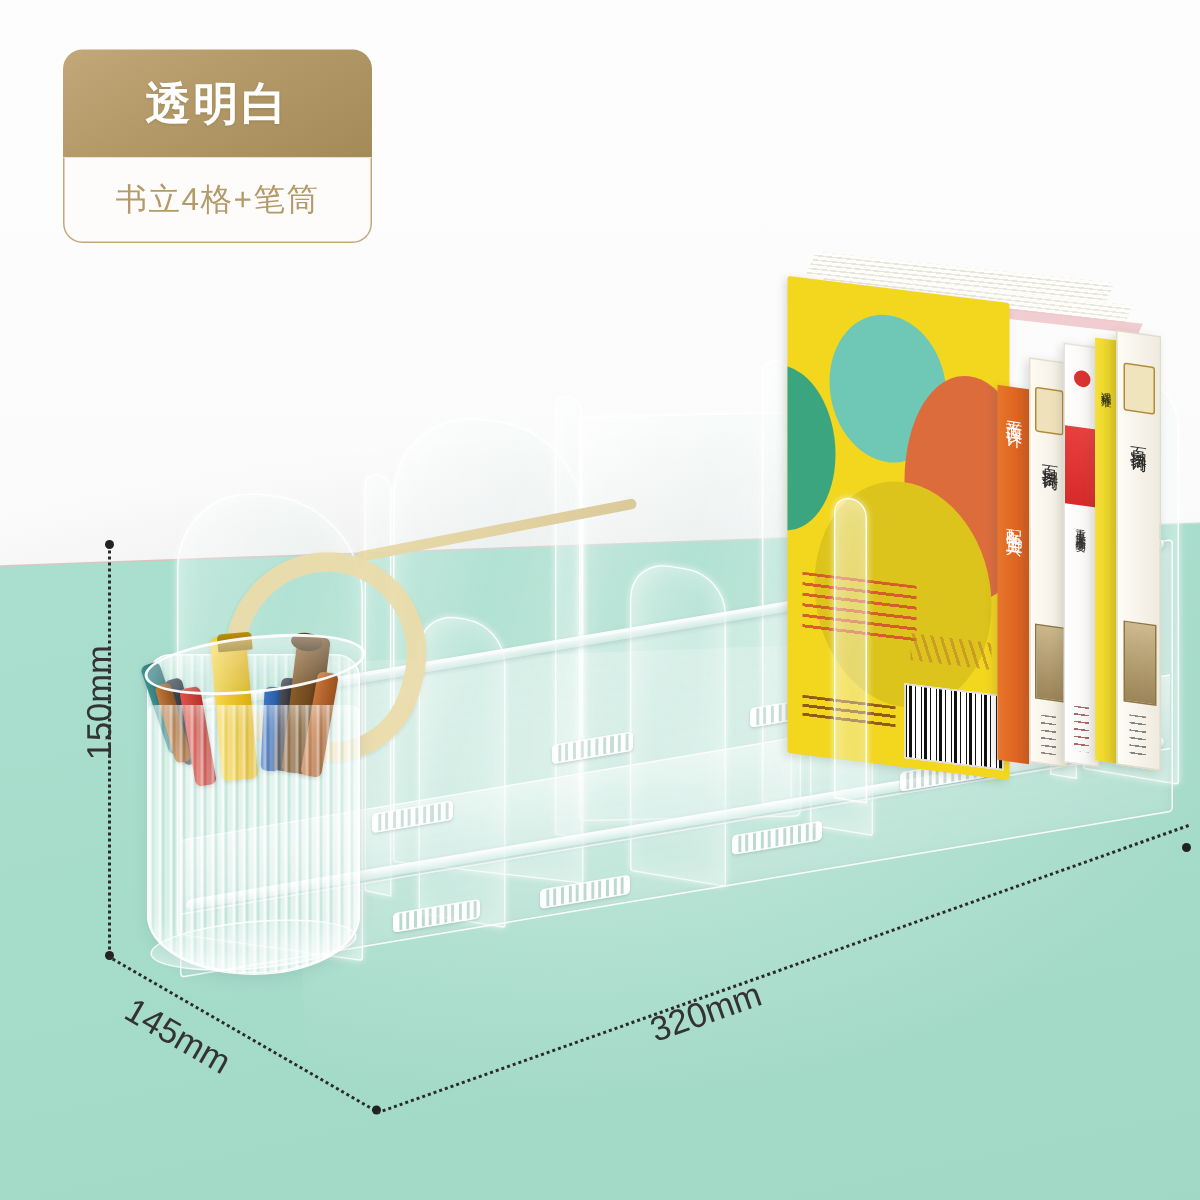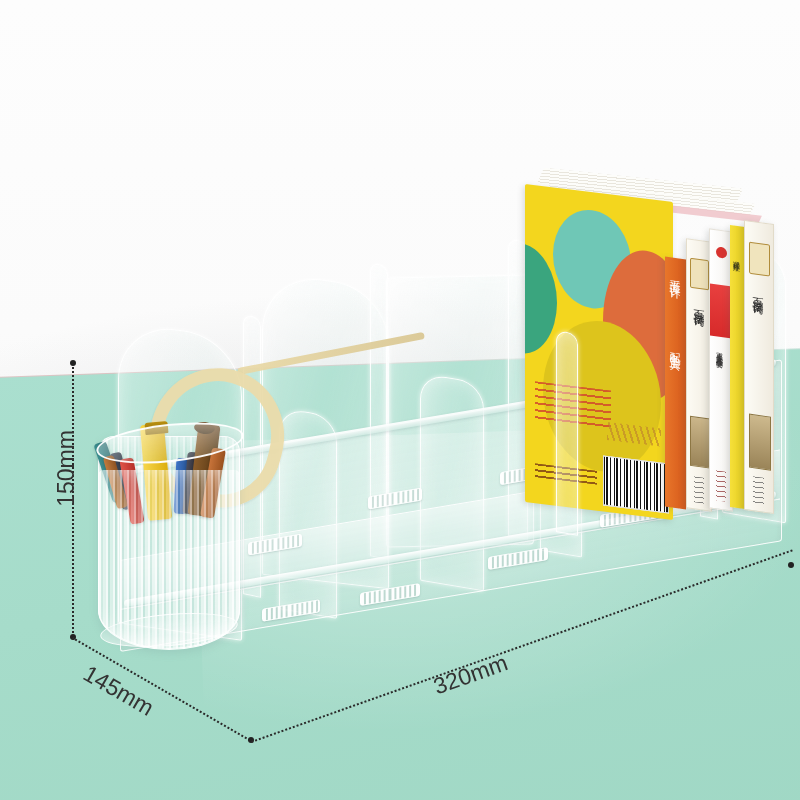--- a/index.html
+++ b/index.html
@@ -176,20 +176,28 @@
 <body>
 
 <div id="scene">
 
   <div class="wall"></div>
   <div class="wall-shadow"></div>
   <div class="desk-edge"></div>
   <div class="desk"></div>
   <div class="desk-sheen"></div>
 
+  <div class="badge">
+    <div class="badge-top">
+      <span>透明白</span>
+    </div>
+    <div class="badge-bottom">
+      <span>书立4格+笔筒</span>
+    </div>
+  </div>
 
   <div id="organiser">
 
     <div class="acr panel tall" style="left:118px;top:330px;width:122px;height:300px;transform:skewY(8deg);"></div>
     <div class="acr panel tall" style="left:243px;top:316px;width:16px;height:278px;transform:skewY(12deg);"></div>
     <div class="acr panel tall" style="left:262px;top:280px;width:125px;height:300px;transform:skewY(6.5deg);"></div>
     <div class="acr panel tall" style="left:370px;top:264px;width:16px;height:292px;transform:skewY(11deg);"></div>
     <div class="acr panel tall" style="left:386px;top:276px;width:146px;height:268px;transform:skewY(-1.2deg);border-radius:4px;"></div>
     <div class="acr panel tall" style="left:508px;top:240px;width:18px;height:296px;transform:skewY(10deg);"></div>
 

